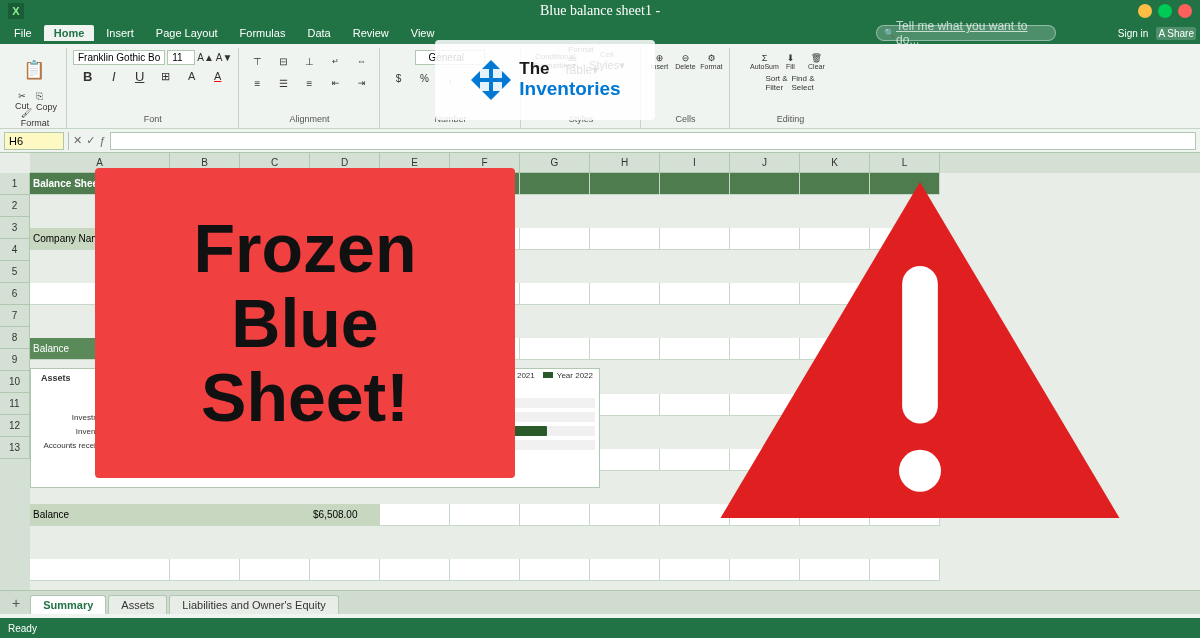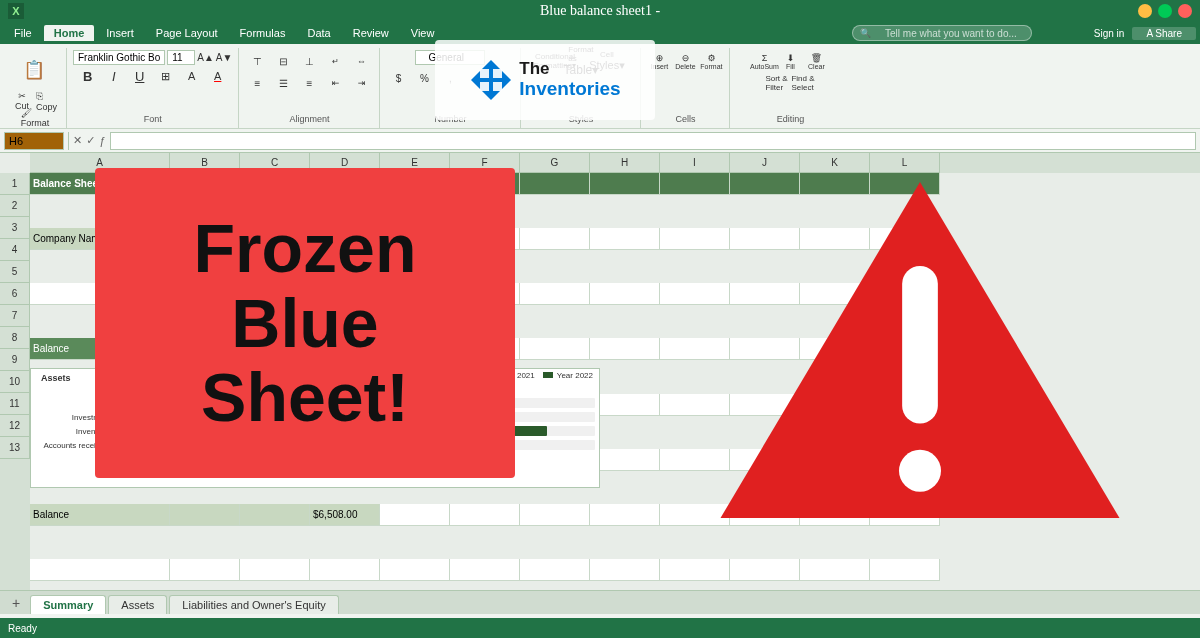--- a/index.html
+++ b/index.html
@@ -155,21 +155,21 @@
       border-bottom: 1px solid #b0c8b0;
       display: flex;
       align-items: center;
       padding: 0 4px;
       gap: 4px;
     }
     .cell-ref-box {
       width: 60px;
       height: 18px;
       border: 1px solid #b0c8b0;
-      background: #a16207;
+      background: #fef9c3;
       font-size: 11px;
       padding: 0 4px;
       display: flex; align-items: center;
     }
     .formula-divider {
       width: 1px; height: 18px; background: #b0c8b0;
     }
     .formula-icons {
       display: flex; gap: 4px; align-items: center; font-size: 11px; color: #666;
     }
@@ -434,25 +434,25 @@
   <div class="ribbon-tab">File</div>
   <div class="ribbon-tab active">Home</div>
   <div class="ribbon-tab">Insert</div>
   <div class="ribbon-tab">Page Layout</div>
   <div class="ribbon-tab">Formulas</div>
   <div class="ribbon-tab">Data</div>
   <div class="ribbon-tab">Review</div>
   <div class="ribbon-tab">View</div>
   <div class="ribbon-search">
     <span style="font-size:9px;color:rgba(255,255,255,0.7);">🔍</span>
-    <span style="font-size:10px;color:rgba(255,255,255,0.7);margin-left:13px;">Tell me what you want to do...</span>
+    <span style="font-size:12px;color:rgba(255,255,255,0.7);margin-left:0;text-decoration:underline;">Tell me what you want to do...</span>
   </div>
   <div class="ribbon-sign">
     <span style="cursor:pointer;">Sign in</span>
-    <span style="cursor:pointer;background:rgba(255,255,255,0.2);padding:1px 14px;border-radius:2px;">A Share</span>
+    <span style="cursor:pointer;background:rgba(255,255,255,0.2);padding:1px 2px;border-radius:2px;">A Share</span>
   </div>
 </div>
 
 <div class="toolbar">
 
   <div class="toolbar-group">
     <div class="toolbar-btn-row">
       <div class="toolbar-btn" style="width:32px;height:40px;flex-direction:column;font-size:18px;">📋</div>
     </div>
     <div class="toolbar-btn-row">

